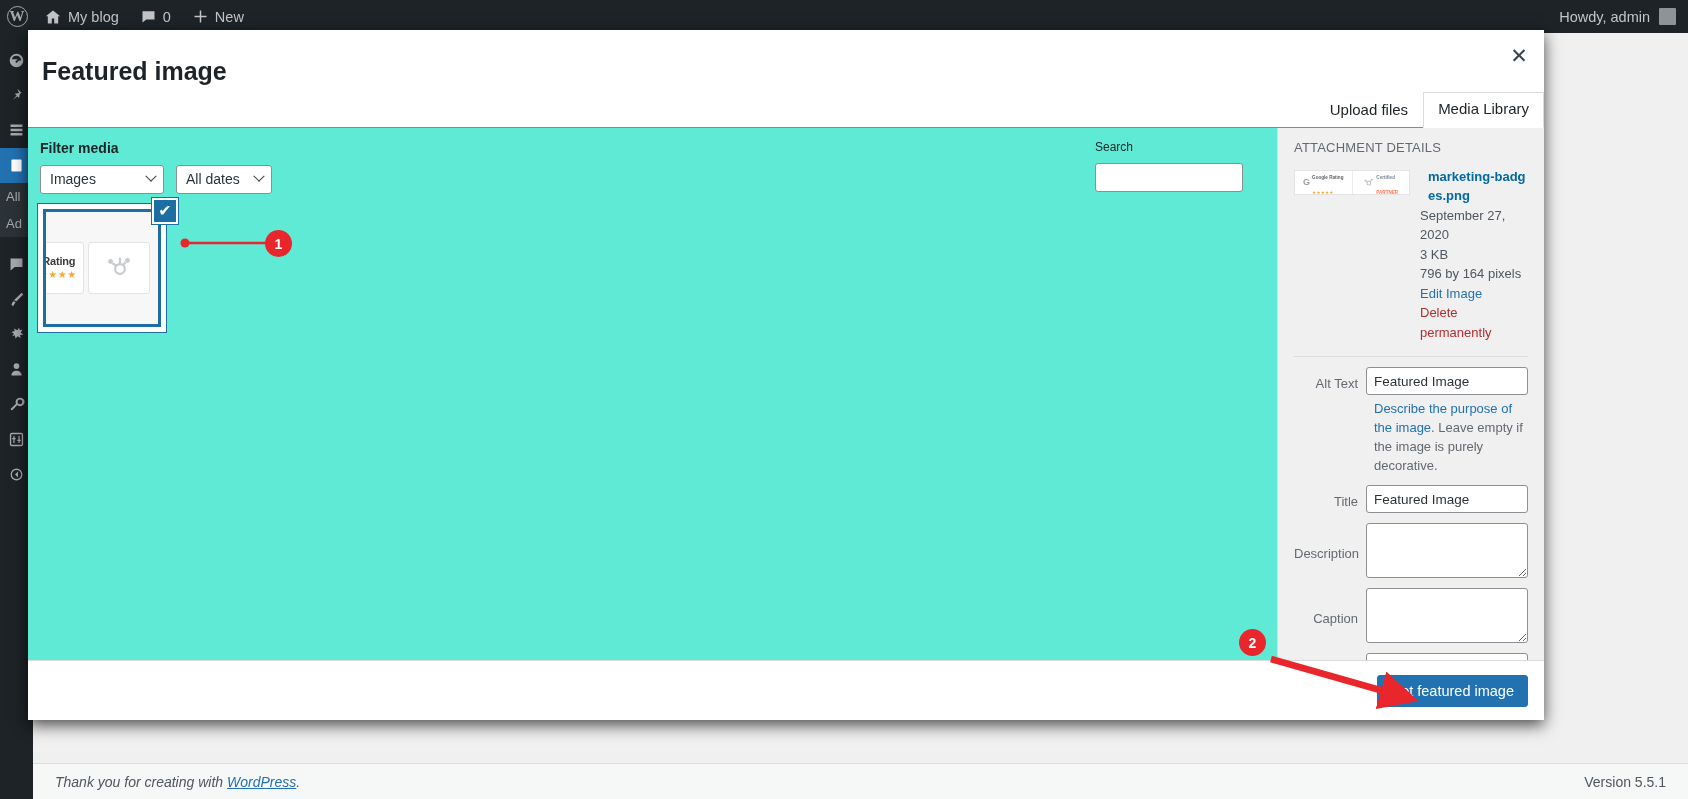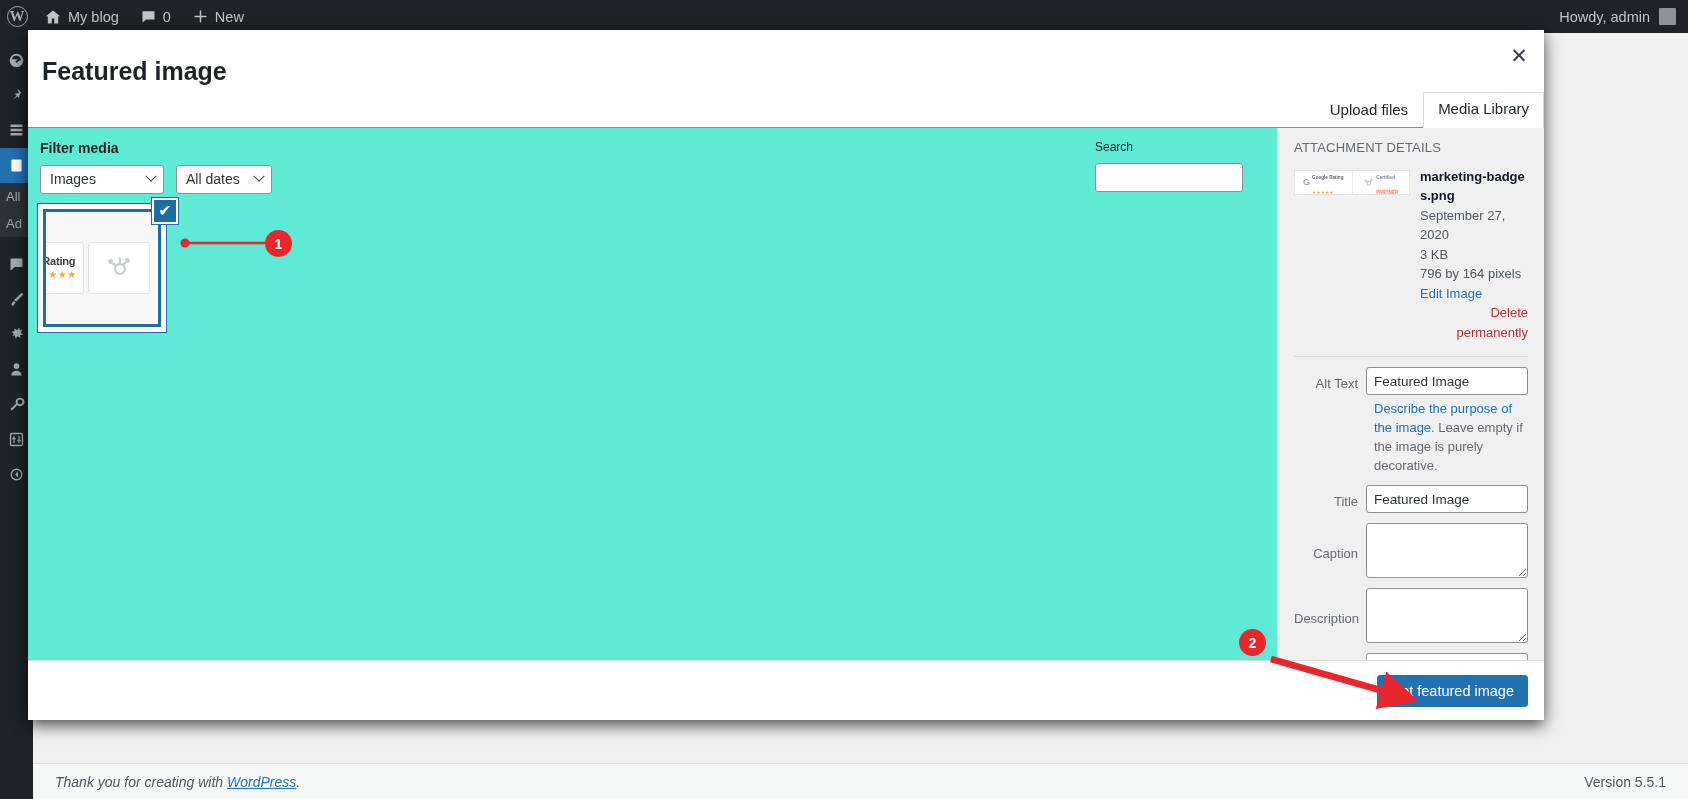--- a/index.html
+++ b/index.html
@@ -359,27 +359,28 @@
   }
   .thumb-half + .thumb-half { border-left: 1px solid #ececec; }
   .tiny-g { font-size: 9px; color: #9aa0a6; font-weight: 700; }
   .tiny-lbl { font-size: 4.6px; color: #5f6368; line-height: 1.15; font-weight:700; }
   .tiny-stars { font-size: 4.6px; color: #f2a93b; letter-spacing: .2px; }
   .tiny-orange { font-size: 4.6px; color: #ff7a59; font-weight: 700; }
   .tiny-gray { font-size: 4.6px; color: #7c8a92; font-weight: 700; }
   .info-col { flex: 1; line-height: 1.5; min-width: 0; }
   .fname {
     font-weight: 700;
-    color: #0f172a;
+    color: #0369a1;
     font-size: 13px;
     word-break: break-all;
+    margin-left: 8px;
   }
   .info-line { color: #50575e; font-size: 13px; }
   .link-blue { color: #2271b1; display: block; font-size: 13px; cursor: pointer; }
-  .link-red { color: #b32d2e; display: block; font-size: 13px; cursor: pointer; text-align: right; }
+  .link-red { color: #b32d2e; display: block; font-size: 13px; cursor: pointer; }
 
   .setting {
     display: flex;
     align-items: center;
     margin-top: 10px;
   }
   .setting .name {
     width: 72px;
     flex-shrink: 0;
     text-align: right;
@@ -659,26 +660,26 @@
         <div class="help-text">
           <a>Describe the purpose of the image</a><span>. Leave empty if the image is purely decorative.</span>
         </div>
 
         <div class="setting">
           <span class="name">Title</span>
           <input type="text" value="Featured Image" style="">
         </div>
 
         <div class="setting">
+          <span class="name">Description</span>
+          <textarea style=""></textarea>
+        </div>
+
+        <div class="setting">
           <span class="name">Caption</span>
-          <textarea style=""></textarea>
-        </div>
-
-        <div class="setting">
-          <span class="name">Description</span>
           <textarea style=""></textarea>
         </div>
 
         <div class="setting">
           <span class="name">File URL:</span>
           <input type="text" class="url-field" value="https://www.workwebsite.h" style="">
         </div>
 
       </div>
     </div>

